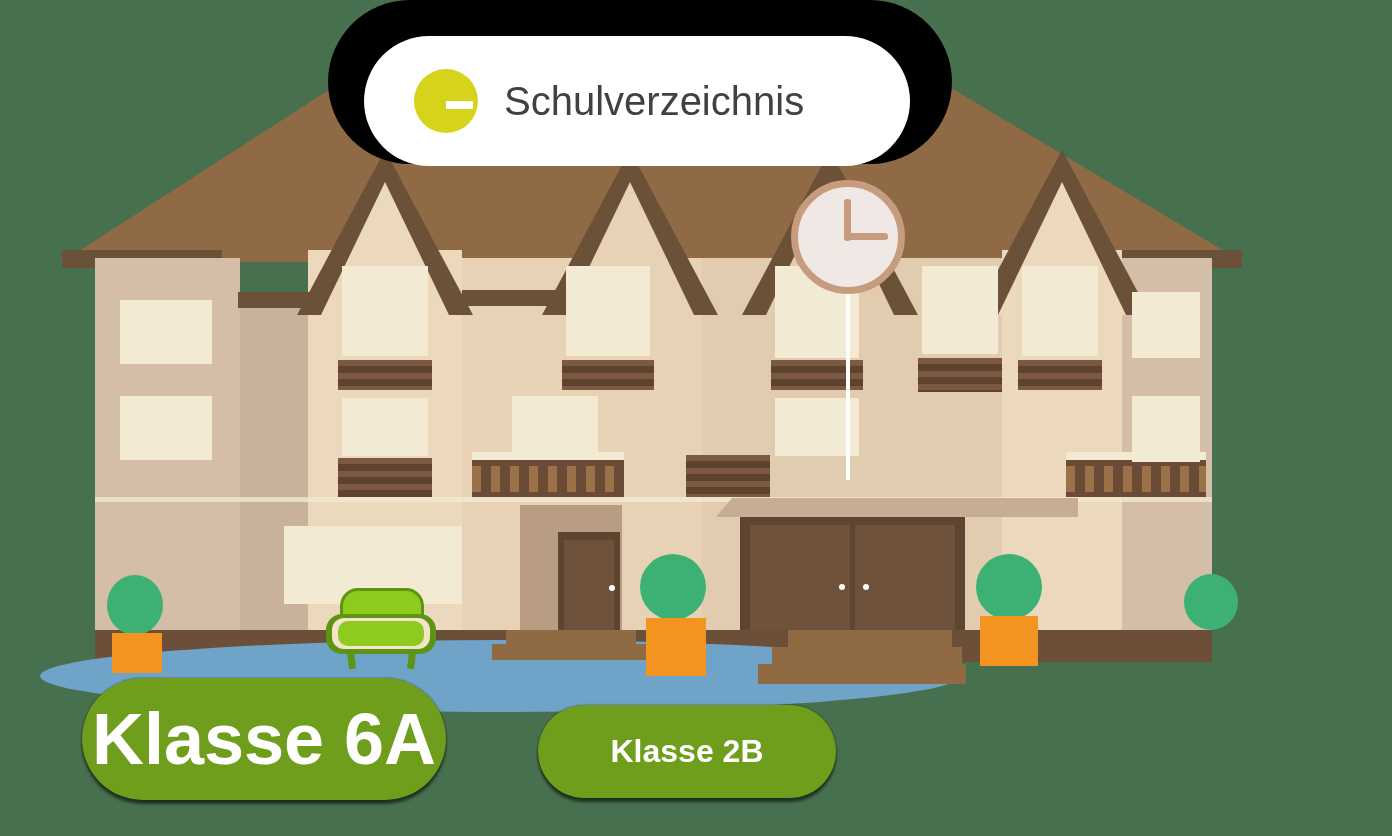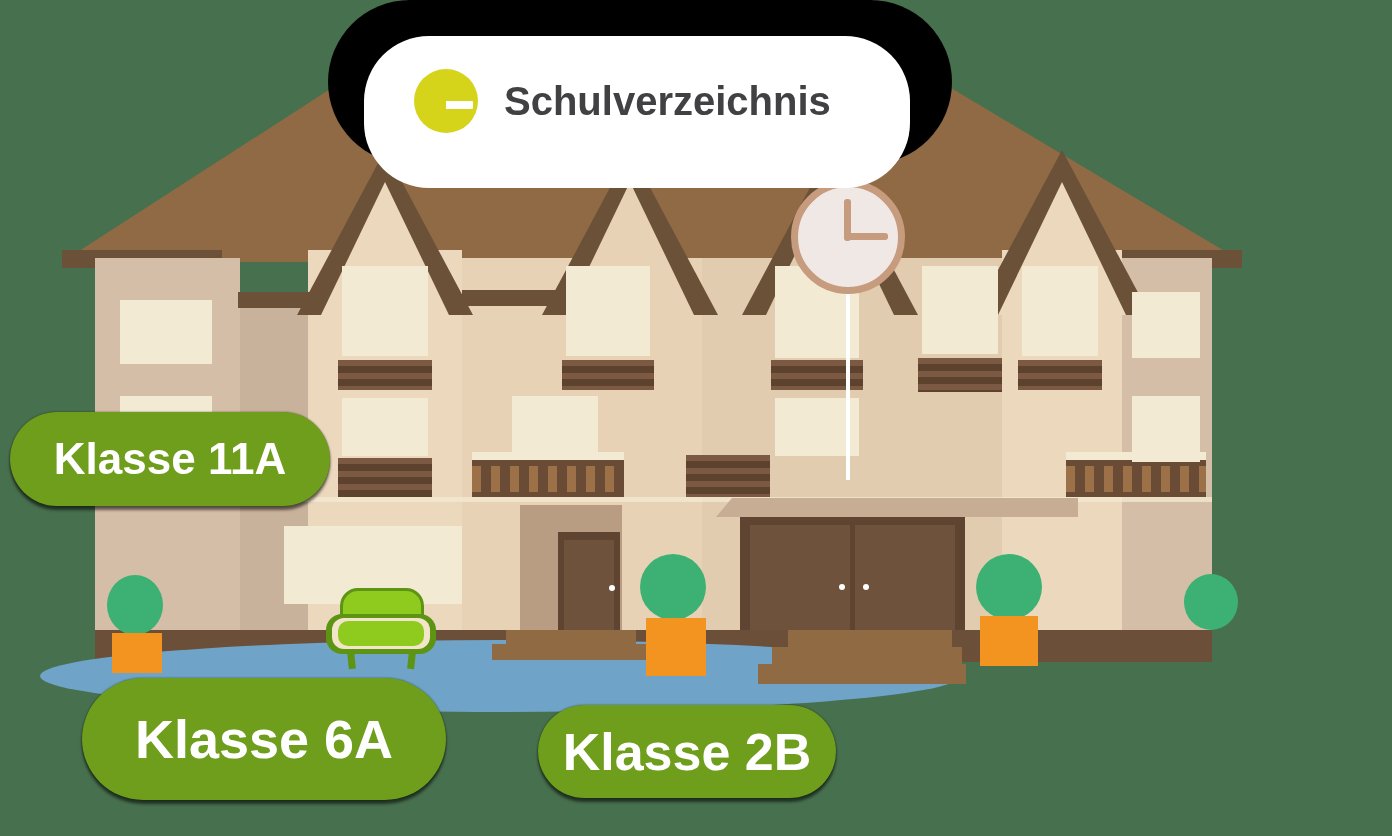--- a/index.html
+++ b/index.html
@@ -59,38 +59,38 @@
   .couch-leg{width:7px;height:17px;top:652px;background:var(--couch_dark);}
 
   
   .clock-face{left:791px;top:180px;width:114px;height:114px;border-radius:50%;
     background:var(--clock_face);border:7px solid var(--clock_rim);}
   .hand{background:var(--clock_rim);border-radius:3px;}
   .pendulum{left:846px;top:292px;width:4px;height:188px;background:#fff;}
 
   
   .header-shadow{left:328px;top:0;width:624px;height:164px;border-radius:0 0 82px 82px;border-top-left-radius:82px;border-top-right-radius:82px;background:var(--shadow);}
-  .header-pill{left:364px;top:36px;width:546px;height:152px;border-radius:65px;background:var(--pill_bg);
-    display:flex;align-items:center;font-weight:bold;}
+  .header-pill{left:364px;top:36px;width:546px;height:130px;border-radius:65px;background:var(--pill_bg);
+    display:flex;align-items:center;}
   .header-icon{left:50px;top:33px;width:64px;height:64px;border-radius:50%;background:var(--icon_circle);
     display:flex;flex-direction:column;justify-content:center;align-items:center;gap:5px;}
   .icon-row{position:static;display:flex;gap:5px;}
   .icon-bullet{position:static;width:8px;height:8px;border-radius:2px;background:var(--icon_glyph);}
   .icon-bar{position:static;width:27px;height:8px;border-radius:2px;background:var(--icon_glyph);}
   .header-title{left:140px;top:0;height:130px;display:flex;align-items:center;
     font-size:40px;color:var(--title_text);white-space:nowrap;}
 
   
   .class-label{background:var(--label_green);color:var(--label_text);font-weight:700;
     display:flex;align-items:center;justify-content:center;white-space:nowrap;
     box-shadow:0 4px 3px rgba(0,0,0,.55), 0 0 2px rgba(0,0,0,.5);}
   .lab-11a{left:10px;top:412px;width:320px;height:94px;border-radius:47px;font-size:44px;}
   .lab-7b{left:885px;top:392px;width:300px;height:90px;border-radius:45px;font-size:42px;}
-  .lab-6a{left:82px;top:678px;width:364px;height:122px;border-radius:61px;font-size:54px;}
-  .lab-2b{left:538px;top:705px;width:298px;height:93px;border-radius:47px;font-size:52px;}
+  .lab-6a{left:82px;top:678px;width:364px;height:122px;border-radius:61px;font-size:72px;}
+  .lab-2b{left:538px;top:705px;width:298px;height:93px;border-radius:47px;font-size:32px;}
   .lab-9c{left:950px;top:623px;width:368px;height:122px;border-radius:61px;font-size:56px;}
 </style>
 </head>
 <body>
 
 <div id="scene" style="--bg: #47704e; --roof: #8f6a45; --roof_trim: #6b5138; --facade_light: #ecd8bd; --facade_mid: #e7d2b6; --facade_center: #e2ccb0; --facade_wing: #d5bea8; --facade_recess: #c9b29b; --alcove: #b89d83; --window_frame: #f3ead3; --pane: #7e96a2; --pane_light: #8ba1ac; --louver_dark: #5d422e; --louver_light: #7b5942; --baluster_light: #9c7148; --baluster_dark: #6a4c36; --plinth: #6b4f39; --step: #8f6a42; --door: #5f4531; --door_panel: #6e523c; --porch: #c6ad94; --label_green: #6f9e1d; --label_text: #ffffff; --pill_bg: #ffffff; --icon_circle: #d5d41a; --icon_glyph: #ffffff; --title_text: #414042; --clock_rim: #c79b7d; --clock_face: #efe8e4; --tree: #3cb173; --pot: #f2941f; --ground_blue: #6fa3c7; --couch_light: #8fca1f; --couch_dark: #5e9414; --couch_trim: #f2e5c9; --shadow: #000000;">
 
   <div style="left:0;top:0;width:1392px;height:836px;">
 
     <div class="main-roof"></div>
@@ -251,21 +251,20 @@
     <div class="couch-seat"></div>
     <div class="couch-leg" style="left:348px;transform:rotate(-6deg);"></div>
     <div class="couch-leg" style="left:408px;transform:rotate(6deg);"></div>
   </div>
 
   <div class="pendulum"></div>
   <div class="clock-face"></div>
   <div class="hand" style="left:844px;top:199px;width:7px;height:42px;"></div>
   <div class="hand" style="left:845px;top:233px;width:43px;height:7px;"></div>
 
-  <div class="class-label lab-11a">Klasse 11A</div>
   <div class="class-label lab-6a">Klasse 6A</div>
   <div class="class-label lab-2b">Klasse 2B</div>
 
   <div class="header-shadow"></div>
   <div class="header-pill">
     <div class="header-icon">
       <div class="icon-row">
           <div class="icon-bullet"></div>
           <div class="icon-bar"></div>
         </div>

